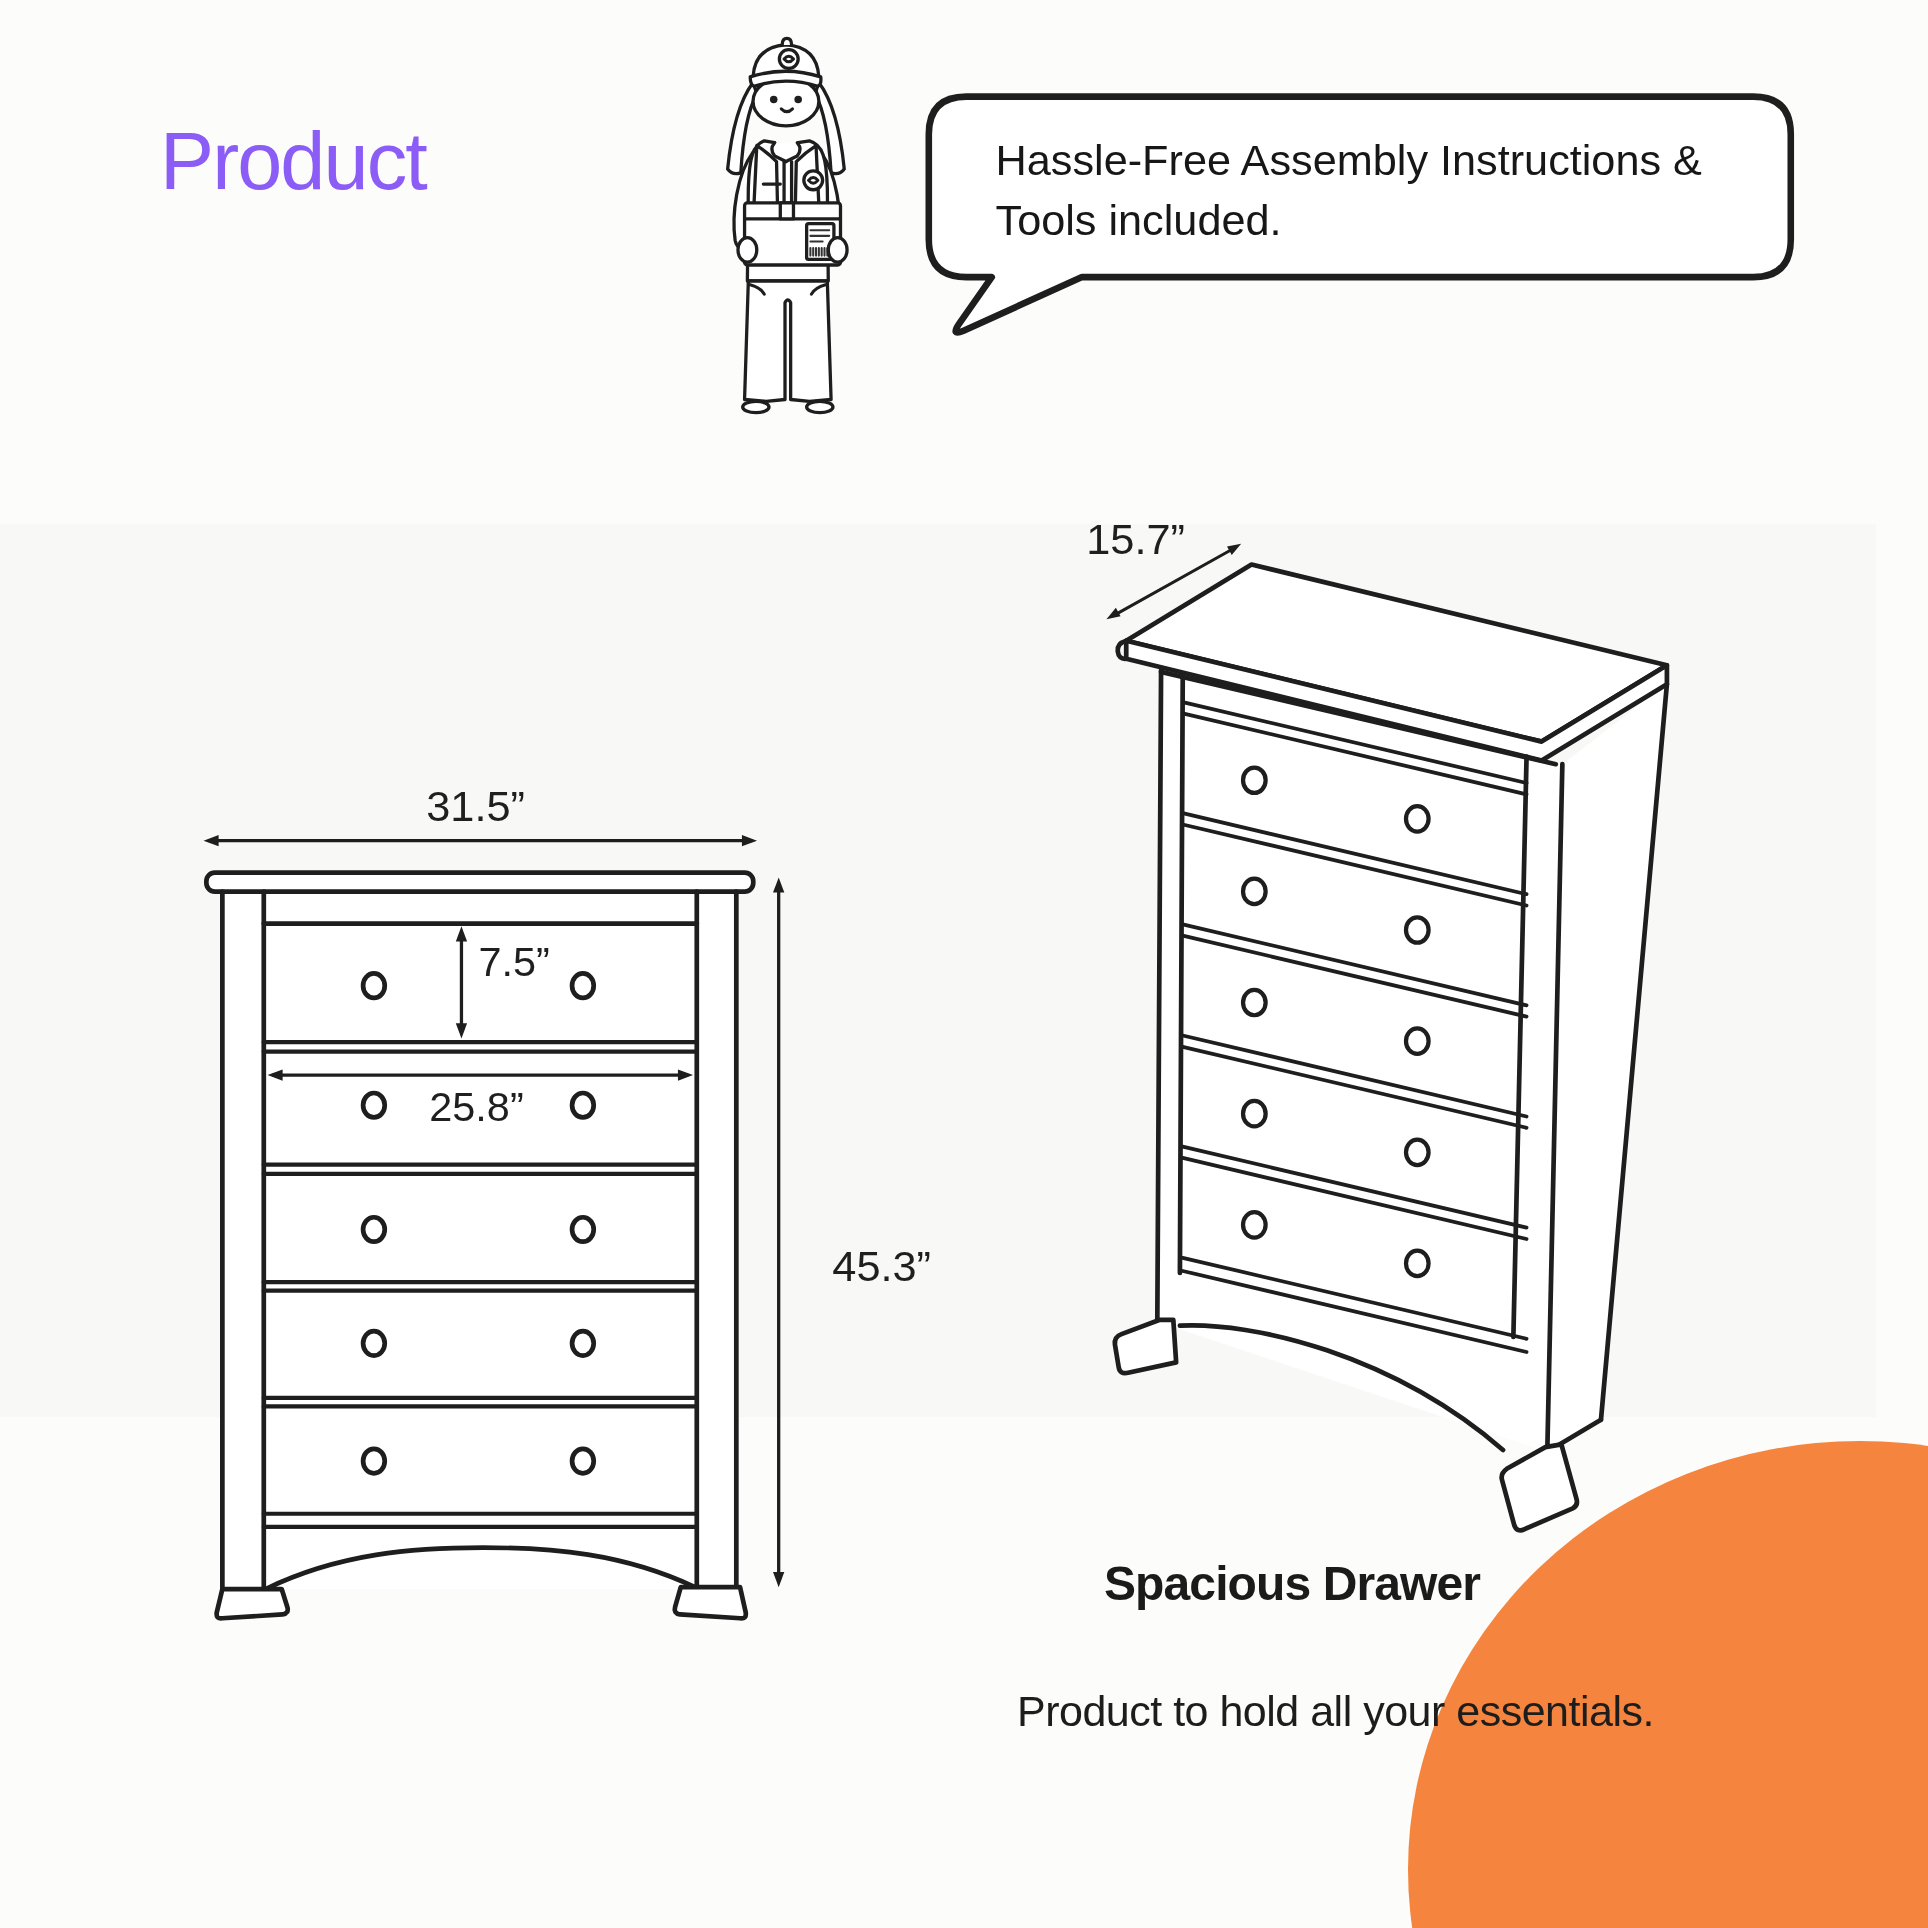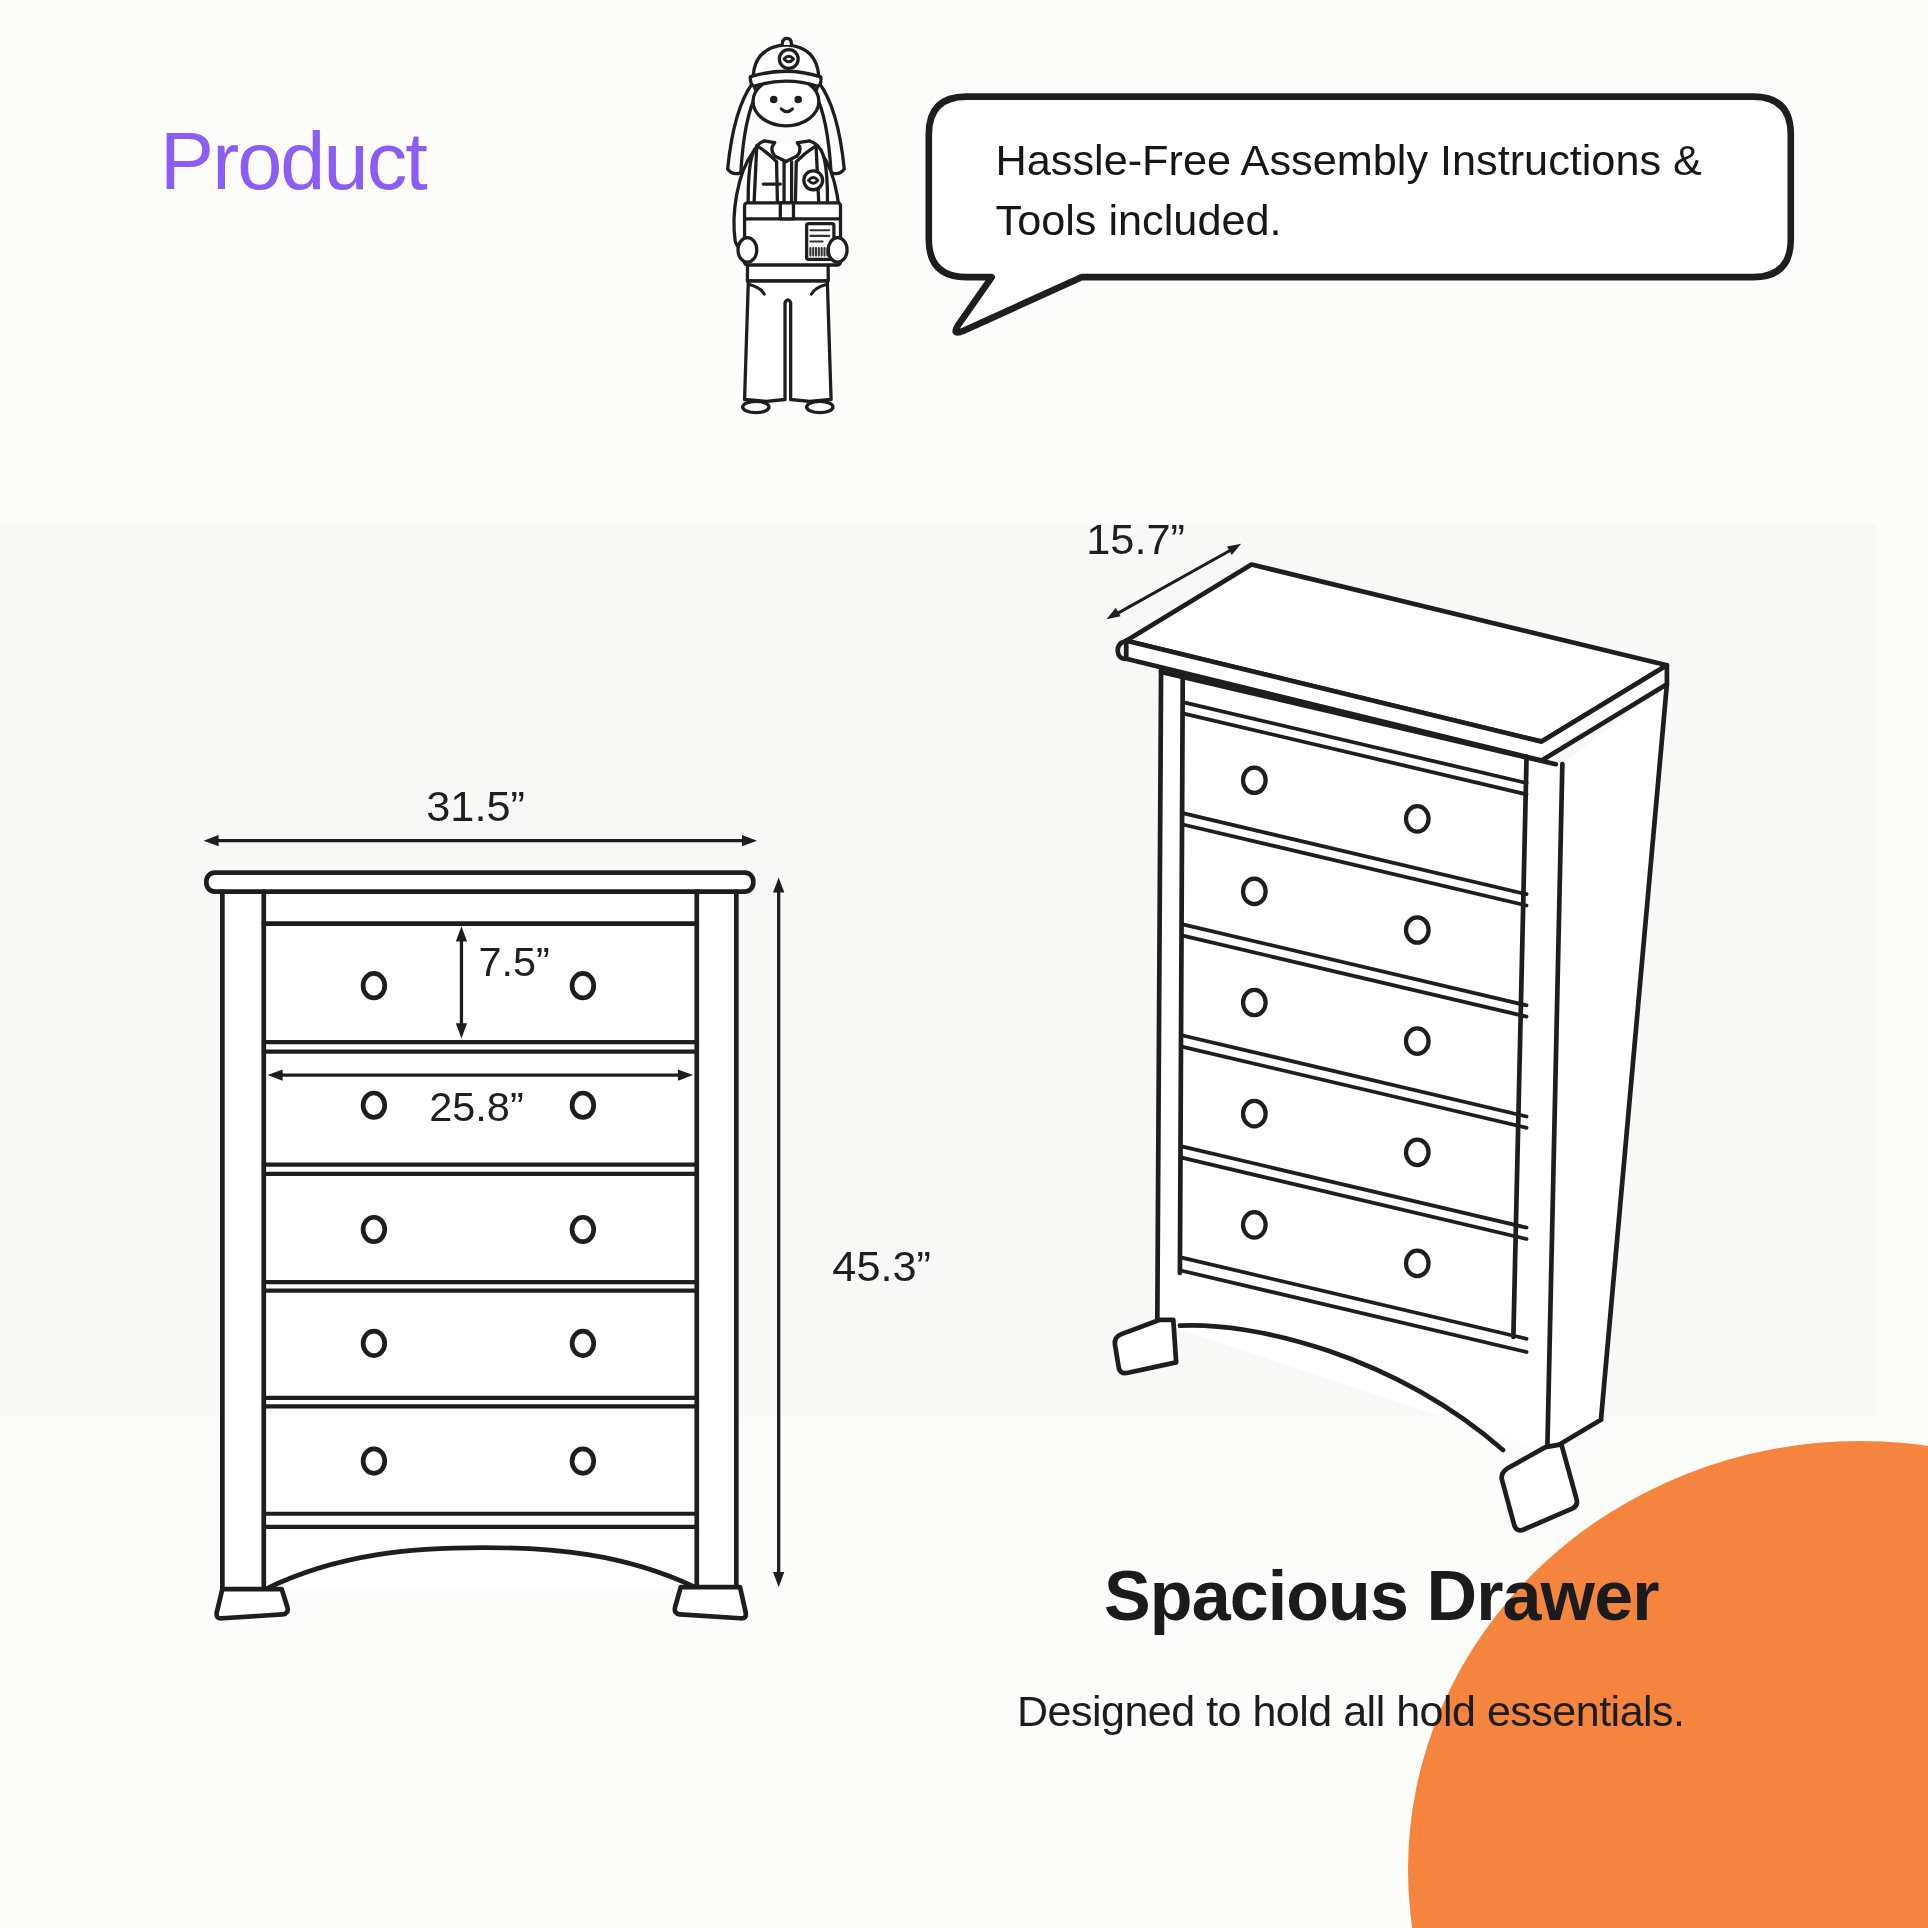--- a/index.html
+++ b/index.html
@@ -7,21 +7,21 @@
     position:relative;width:1928px;height:1928px;overflow:hidden;
     background:#fcfcfb;font-family:"Liberation Sans",sans-serif;
   }
   .abs{position:absolute;}
   .bg-tint{left:0;top:524px;width:1876px;height:893px;background:#f8f8f7;}
   .title{
     left:160px;top:109px;font-size:81px;font-weight:normal;line-height:1.3;
     letter-spacing:-1.9px;color:#8b5cf6;
   }
   .feature-heading{
-    left:1104px;top:1556px;font-size:70px;font-weight:bold;
+    left:1104px;top:1556px;font-size:48px;font-weight:bold;
     letter-spacing:-0.9px;color:#1b1b1b;
   }
   .feature-subtitle{
     left:1017px;top:1687px;font-size:43px;color:#1d1d1d;letter-spacing:-0.5px;
   }
   svg{position:absolute;overflow:visible;}
   .st{fill:none;stroke:#1e1e1e;stroke-width:5;stroke-linecap:round;stroke-linejoin:round;}
   .st4{stroke-width:4;}
   .st45{stroke-width:4.5;}
   .st35{stroke-width:3.5;}
@@ -229,14 +229,14 @@
     <ellipse cx="1505" cy="1224" rx="12" ry="13.5"></ellipse>
     <ellipse cx="1332" cy="1301" rx="12" ry="13.5"></ellipse>
     <ellipse cx="1505" cy="1342" rx="12" ry="13.5"></ellipse>
   </g>
   <path class="st" d="M 1253,1408 C 1330,1404 1478,1438 1596,1540"></path>
   <path class="st fw" d="M 1231,1402 L 1191,1417 Q 1183,1420 1184,1428 L 1188,1452 Q 1189,1460 1198,1458 L 1249,1447 L 1246,1402 Z"></path>
   <path class="st fw" d="M 1641,1537 L 1600,1560 Q 1593,1565 1595,1572 L 1608,1620 Q 1611,1628 1619,1624 L 1670,1602 Q 1676,1599 1674,1592 L 1658,1534 Z"></path>
 </svg>
 
 <div class="abs feature-heading">Spacious Drawer</div>
-<div class="abs feature-subtitle">Designed to hold all hold essentials.</div>
+<div class="abs feature-subtitle">Product to hold all your essentials.</div>
 
 
 </body></html>

